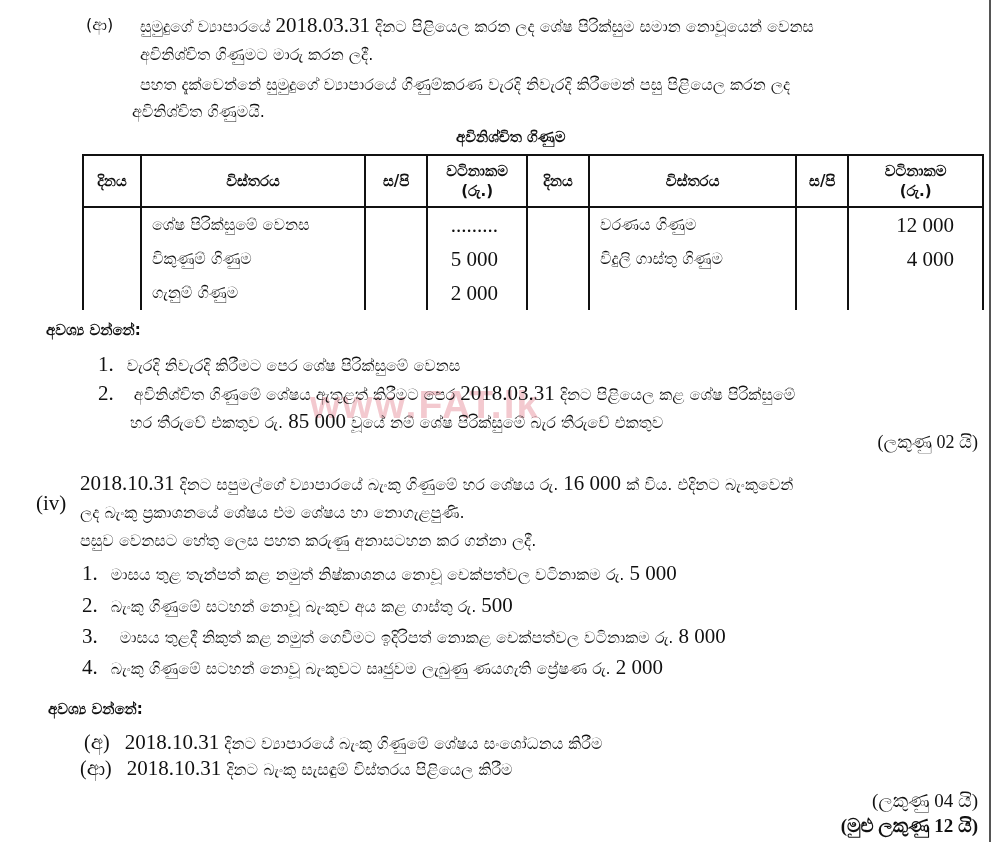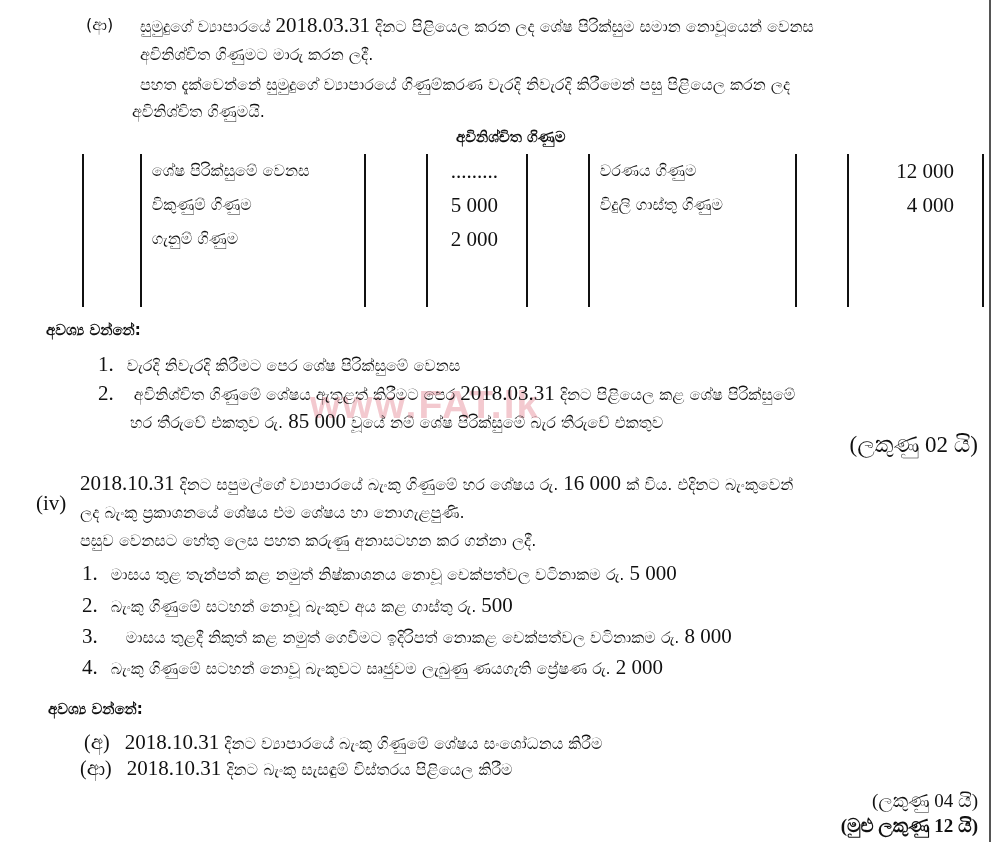--- a/index.html
+++ b/index.html
@@ -57,20 +57,36 @@
     <col style="width:58px">
       <col style="width:225px">
       <col style="width:62px">
       <col style="width:100px">
     <col style="width:62px">
       <col style="width:208px">
       <col style="width:52px">
       <col style="width:135px">
   </colgroup>
   <tbody>
+      <tr>
+    <th>දිනය</th>
+    <th>විස්තරය</th>
+    <th>ස/පි</th>
+    <th>
+      <div>වටිනාකම</div>
+      <div>(රු.)</div>
+    </th>
+    <th>දිනය</th>
+    <th>විස්තරය</th>
+    <th>ස/පි</th>
+    <th>
+      <div>වටිනාකම</div>
+      <div>(රු.)</div>
+    </th>
+  </tr>
   <tr>
     <td></td>
     <td class="cell-lines desc">
       <div>ශේෂ පිරික්සුමේ වෙනස</div>
       <div>විකුණුම් ගිණුම</div>
       <div>ගැනුම් ගිණුම</div>
     </td>
     <td></td>
     <td class="cell-lines amt">
       <div>.........</div>
@@ -100,21 +116,21 @@
   <span class="num" style="font-size:21px;">2.</span>
   <span style="margin-left:15px;">අවිනිශ්චිත ගිණුමේ ශේෂය ඇතුළත් කිරීමට පෙර</span>
   <span class="num" style="font-size:21px;">2018.03.31</span>
   <span>දිනට පිළියෙල කළ ශේෂ පිරික්සුමේ</span>
 </div>
 <div class="abs txt line" style="left:130px; top:410px;">
   <span>හර තීරුවේ එකතුව රු.</span>
   <span class="num" style="font-size:21px;">85 000</span>
   <span>වූයේ නම් ශේෂ පිරික්සුමේ බැර තීරුවේ එකතුව</span>
 </div>
-<div class="abs txt num" style="right:16px; top:432px; font-size:23px;">(ලකුණු 02 යි)</div>
+<div class="abs txt num" style="right:16px; top:432px; font-size:18px;">(ලකුණු 02 යි)</div>
 
 <div class="abs txt num" style="left:36px; top:472px; font-size:21px;margin-top:19px;">(iv)</div>
 <div class="abs txt line" style="left:80px; top:472px;">
   <span class="num" style="font-size:21px;">2018.10.31</span>
   <span>දිනට සපුමල්ගේ ව්‍යාපාරයේ බැංකු ගිණුමේ හර ශේෂය රු.</span>
   <span class="num" style="font-size:21px;">16 000</span>
   <span>ක් විය. එදිනට බැංකුවෙන්</span>
 </div>
 <div class="abs txt line" style="left:80px; top:502px;">ලද බැංකු ප්‍රකාශනයේ ශේෂය එම ශේෂය හා නොගැළපුණි.</div>
 <div class="abs txt line" style="left:80px; top:530px;">පසුව වෙනසට හේතු ලෙස පහත කරුණු අනාසටහන කර ගන්නා ලදී.</div>
@@ -124,21 +140,21 @@
   <span style="margin-left:8px;">මාසය තුළ තැන්පත් කළ නමුත් නිෂ්කාශනය නොවූ චෙක්පත්වල වටිනාකම රු.</span>
   <span class="num" style="font-size:21px;">5 000</span>
 </div>
 <div class="abs txt line" style="left:82px; top:594px;">
   <span class="num" style="font-size:21px;">2.</span>
   <span style="margin-left:8px;">බැංකු ගිණුමේ සටහන් නොවූ බැංකුව අය කළ ගාස්තු රු.</span>
   <span class="num" style="font-size:21px;">500</span>
 </div>
 <div class="abs txt line" style="left:82px; top:625px;">
   <span class="num" style="font-size:21px;">3.</span>
-  <span style="margin-left:23px;">මාසය තුළදී නිකුත් කළ නමුත් ගෙවීමට ඉදිරිපත් නොකළ චෙක්පත්වල වටිනාකම  රු.</span>
+  <span style="margin-left:17px;">මාසය තුළදී නිකුත් කළ නමුත් ගෙවීමට ඉදිරිපත් නොකළ චෙක්පත්වල වටිනාකම  රු.</span>
   <span class="num" style="font-size:21px;">8 000</span>
 </div>
 <div class="abs txt line" style="left:82px; top:656px;">
   <span class="num" style="font-size:21px;">4.</span>
   <span style="margin-left:8px;">බැංකු ගිණුමේ සටහන් නොවූ බැංකුවට සෘජුවම ලැබුණු ණයගැති ප්‍රේෂණ රු.</span>
   <span class="num" style="font-size:21px;">2 000</span>
 </div>
 
 <div class="abs txt bold" style="left:48px; top:700px; font-size:15px;">අවශ්‍ය වන්නේ:</div>
 <div class="abs txt line" style="left:84px; top:731px;">

